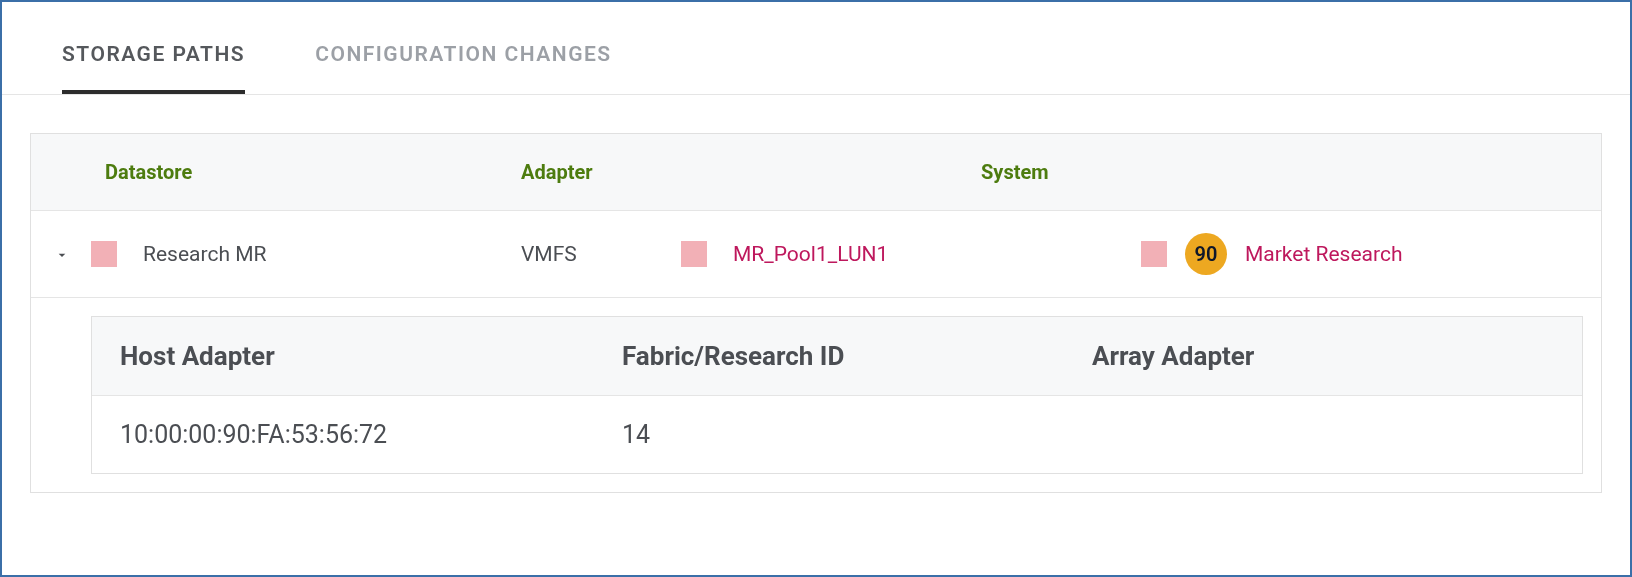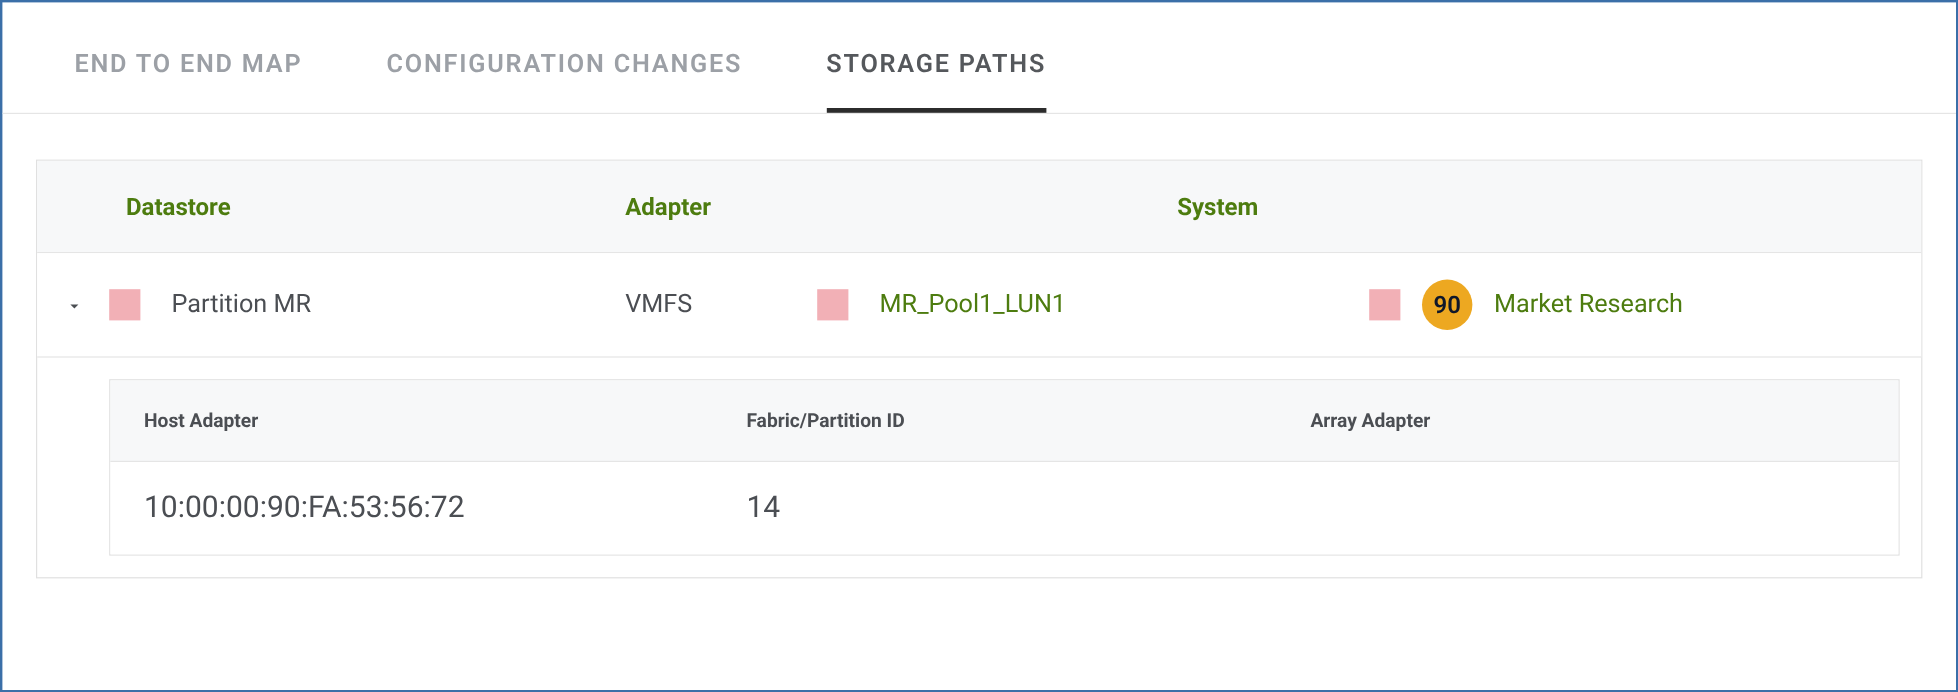--- a/index.html
+++ b/index.html
@@ -110,21 +110,21 @@
       color: #4b4e53;
     }
     .storage-cell {
       width: 460px;
       display: flex;
       align-items: center;
       gap: 26px;
     }
     .link-text {
       font-size: 21px;
-      color: #4d7c0f;
+      color: #be185d;
       cursor: pointer;
     }
     .system-cell {
       width: 420px;
       display: flex;
       align-items: center;
       gap: 18px;
     }
     .score-badge {
       width: 42px;
@@ -143,21 +143,21 @@
       margin: 18px 18px 18px 60px;
       border: 1px solid #e0e0e0;
     }
     .sub-header {
       display: flex;
       background: #f7f8f9;
       padding: 24px 0;
       border-bottom: 1px solid #e5e5e5;
     }
     .sub-header .scol {
-      font-size: 16px;
+      font-size: 26px;
       font-weight: 700;
       color: #4b4e53;
     }
     .scol-host { width: 530px; padding-left: 28px; }
     .scol-fabric { width: 470px; }
     .scol-array { width: 420px; }
     .sub-row {
       display: flex;
       padding: 24px 0;
       background: #fff;
@@ -168,23 +168,22 @@
     }
     .scell-host { width: 530px; padding-left: 28px; }
     .scell-fabric { width: 470px; }
     .scell-array { width: 420px; }
   </style>
 </head>
 <body>
 
 <div class="container">
   <div class="tabs">
-    <div class="tab">END TO END MAP</div>
+    <div class="tab active">STORAGE PATHS</div>
     <div class="tab">CONFIGURATION CHANGES</div>
-    <div class="tab active">STORAGE PATHS</div>
   </div>
 
   <div class="table-wrapper">
     <div class="main-table">
       <div class="main-header">
         <div class="col col-expand"></div>
         <div class="col col-datastore">Datastore</div>
         <div class="col col-storage">Adapter</div>
         <div class="col col-system">System</div>
       </div>
@@ -192,38 +191,38 @@
       <div class="main-row">
         <div class="expand-cell">
           <span class="chevron">
             <svg viewBox="0 0 24 24">
                 <path d="M7 10l5 5 5-5z"></path>
               </svg>
           </span>
         </div>
         <div class="datastore-cell">
           <span class="status-square"></span>
-          <span class="row-text">Partition MR</span>
+          <span class="row-text">Research MR</span>
         </div>
         <div class="type-cell">VMFS</div>
         <div class="storage-cell">
           <span class="status-square"></span>
           <span class="link-text">MR_Pool1_LUN1</span>
         </div>
         <div class="system-cell">
           <span class="status-square"></span>
           <span class="score-badge">90</span>
           <span class="link-text">Market Research</span>
         </div>
       </div>
 
       <div class="sub-table">
         <div class="sub-header">
           <div class="scol scol-host">Host Adapter</div>
-          <div class="scol scol-fabric">Fabric/Partition ID</div>
+          <div class="scol scol-fabric">Fabric/Research ID</div>
           <div class="scol scol-array">Array Adapter</div>
         </div>
         <div class="sub-row">
           <div class="scell scell-host">10:00:00:90:FA:53:56:72</div>
           <div class="scell scell-fabric">14</div>
         </div>
       </div>
 
     </div>
   </div>

